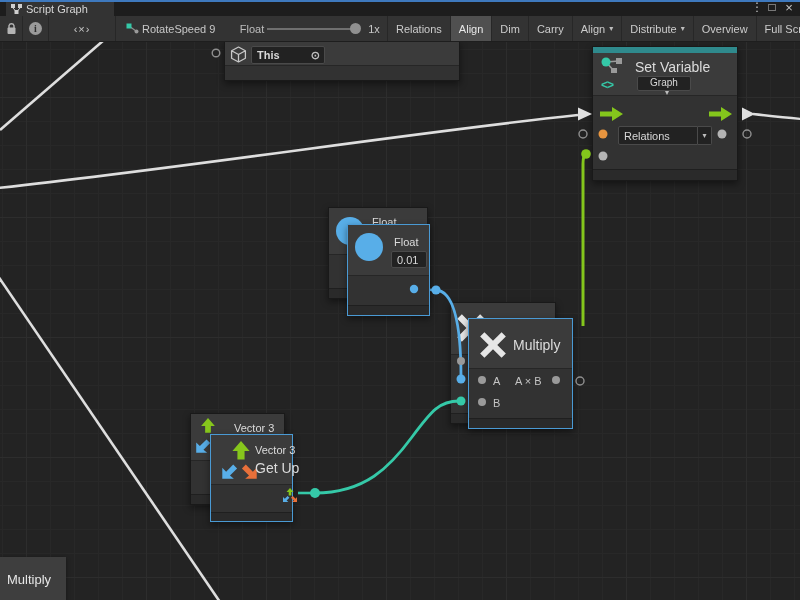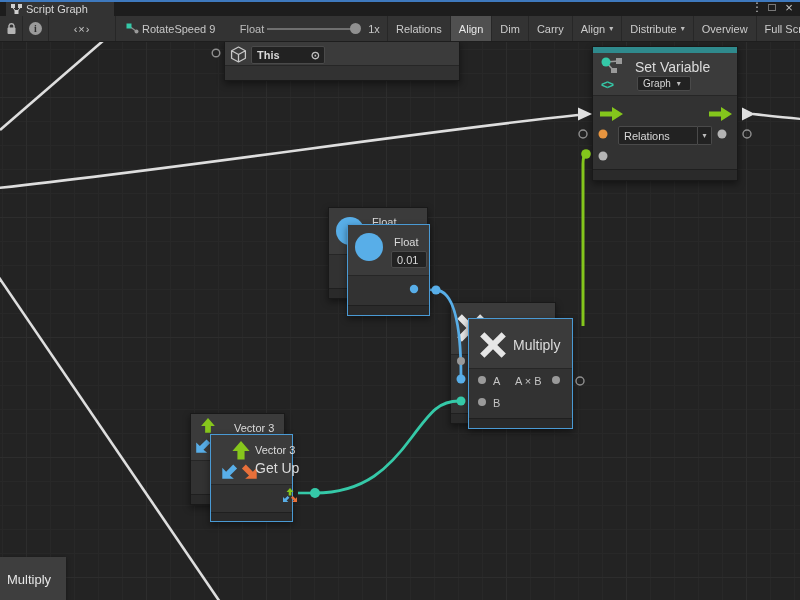--- a/index.html
+++ b/index.html
@@ -200,21 +200,21 @@
       <div style="position:absolute; left:8px; top:10px; width:28px; height:34px;">
         <svg width="26" height="16" viewBox="0 0 26 16">
           <path d="M5,5 L18,4 M5,5 L13,14" stroke="#9a9a9a" stroke-width="1.6" fill="none"></path>
           <rect x="15" y="1" width="6" height="6" fill="#9a9a9a"></rect>
           <rect x="10" y="11" width="6" height="6" fill="#9a9a9a"></rect>
           <circle cx="5" cy="5" r="4.5" fill="#35c9a8"></circle>
         </svg>
         <div style="color:#35c9a8; font-weight:bold; font-size:12px; margin-top:1px; letter-spacing:-1px;">&lt;&gt;</div>
       </div>
       <div class="ntitle big" style="left:42px; top:12px;">Set Variable</div>
-      <div class="nfield" style="left:44px; top:29px; width:54px; height:15px; font-size:10px;">
+      <div class="nfield" style="left:44px; top:29px; width:54px; height:15px; font-size:10px;flex-direction:column;">
         <span>Graph</span>
         <span class="caret" style="margin-left:6px;">▾</span>
       </div>
       <div class="nfield" style="left:25px; top:79px; width:80px; height:19px; border-radius:2px 0 0 2px;">
         <span>Relations</span>
       </div>
       <div class="nfield" style="left:105px; top:79px; width:14px; height:19px; padding:0;
            justify-content:center; border-left:none; border-radius:0 2px 2px 0;">
         <span class="caret" style="margin:0;">▾</span>
       </div>

